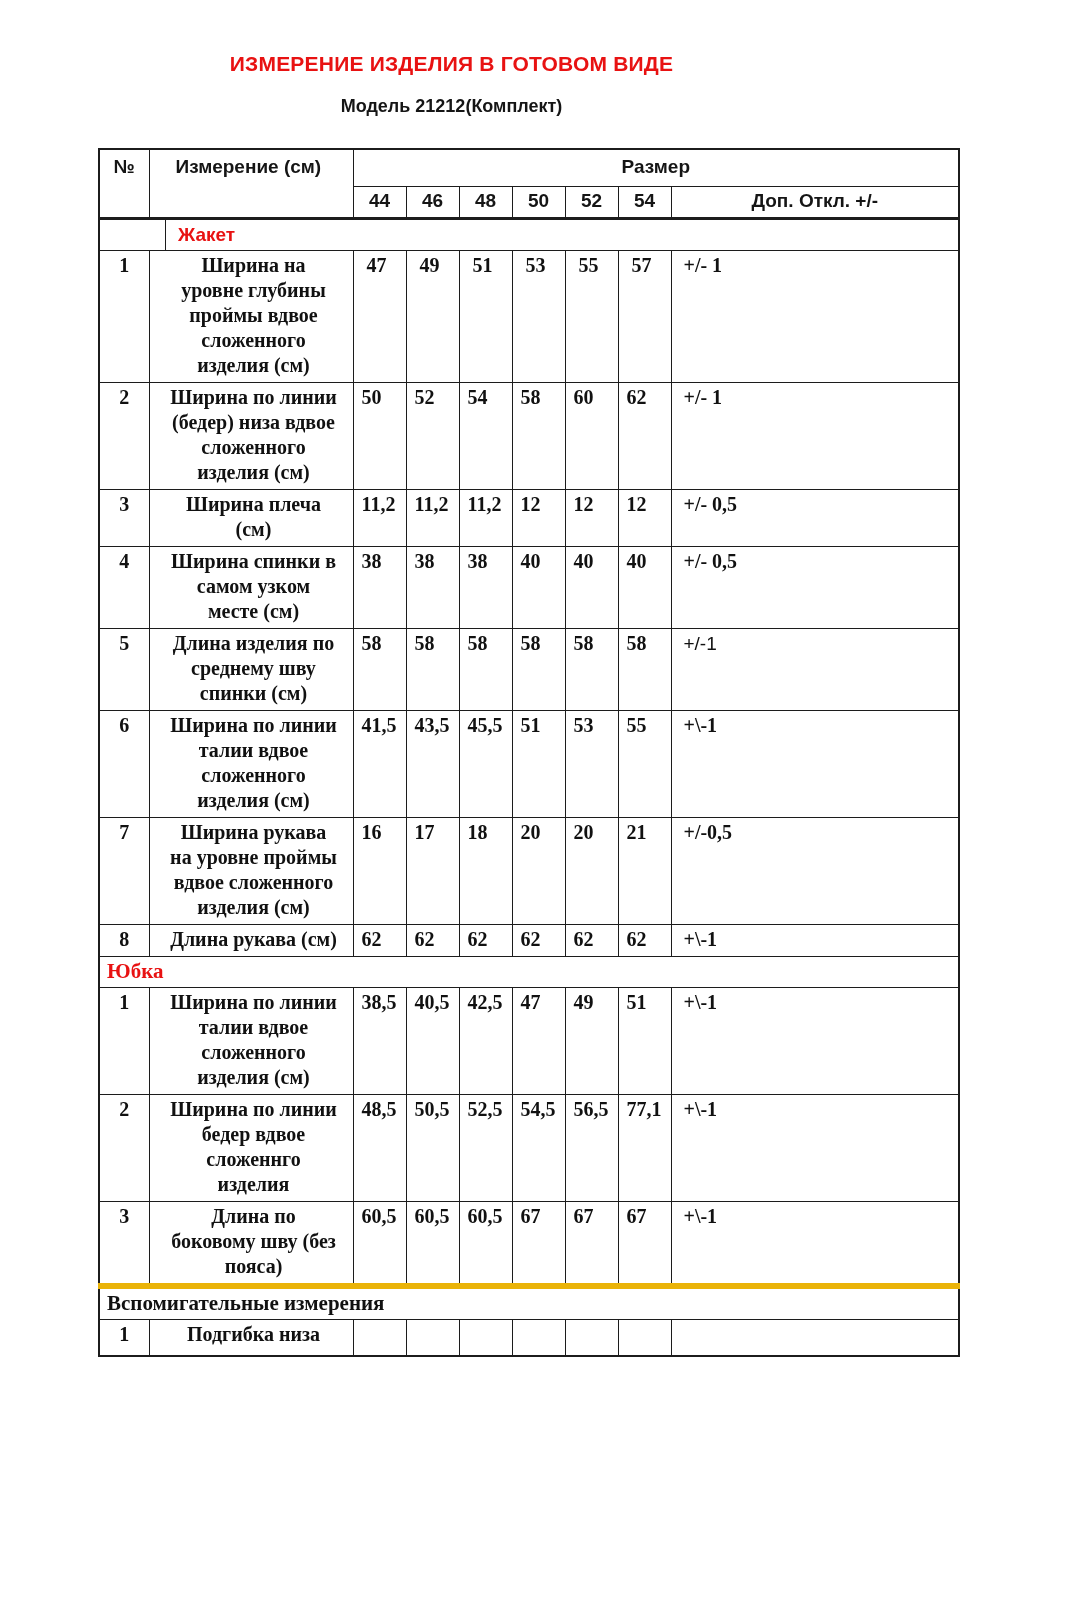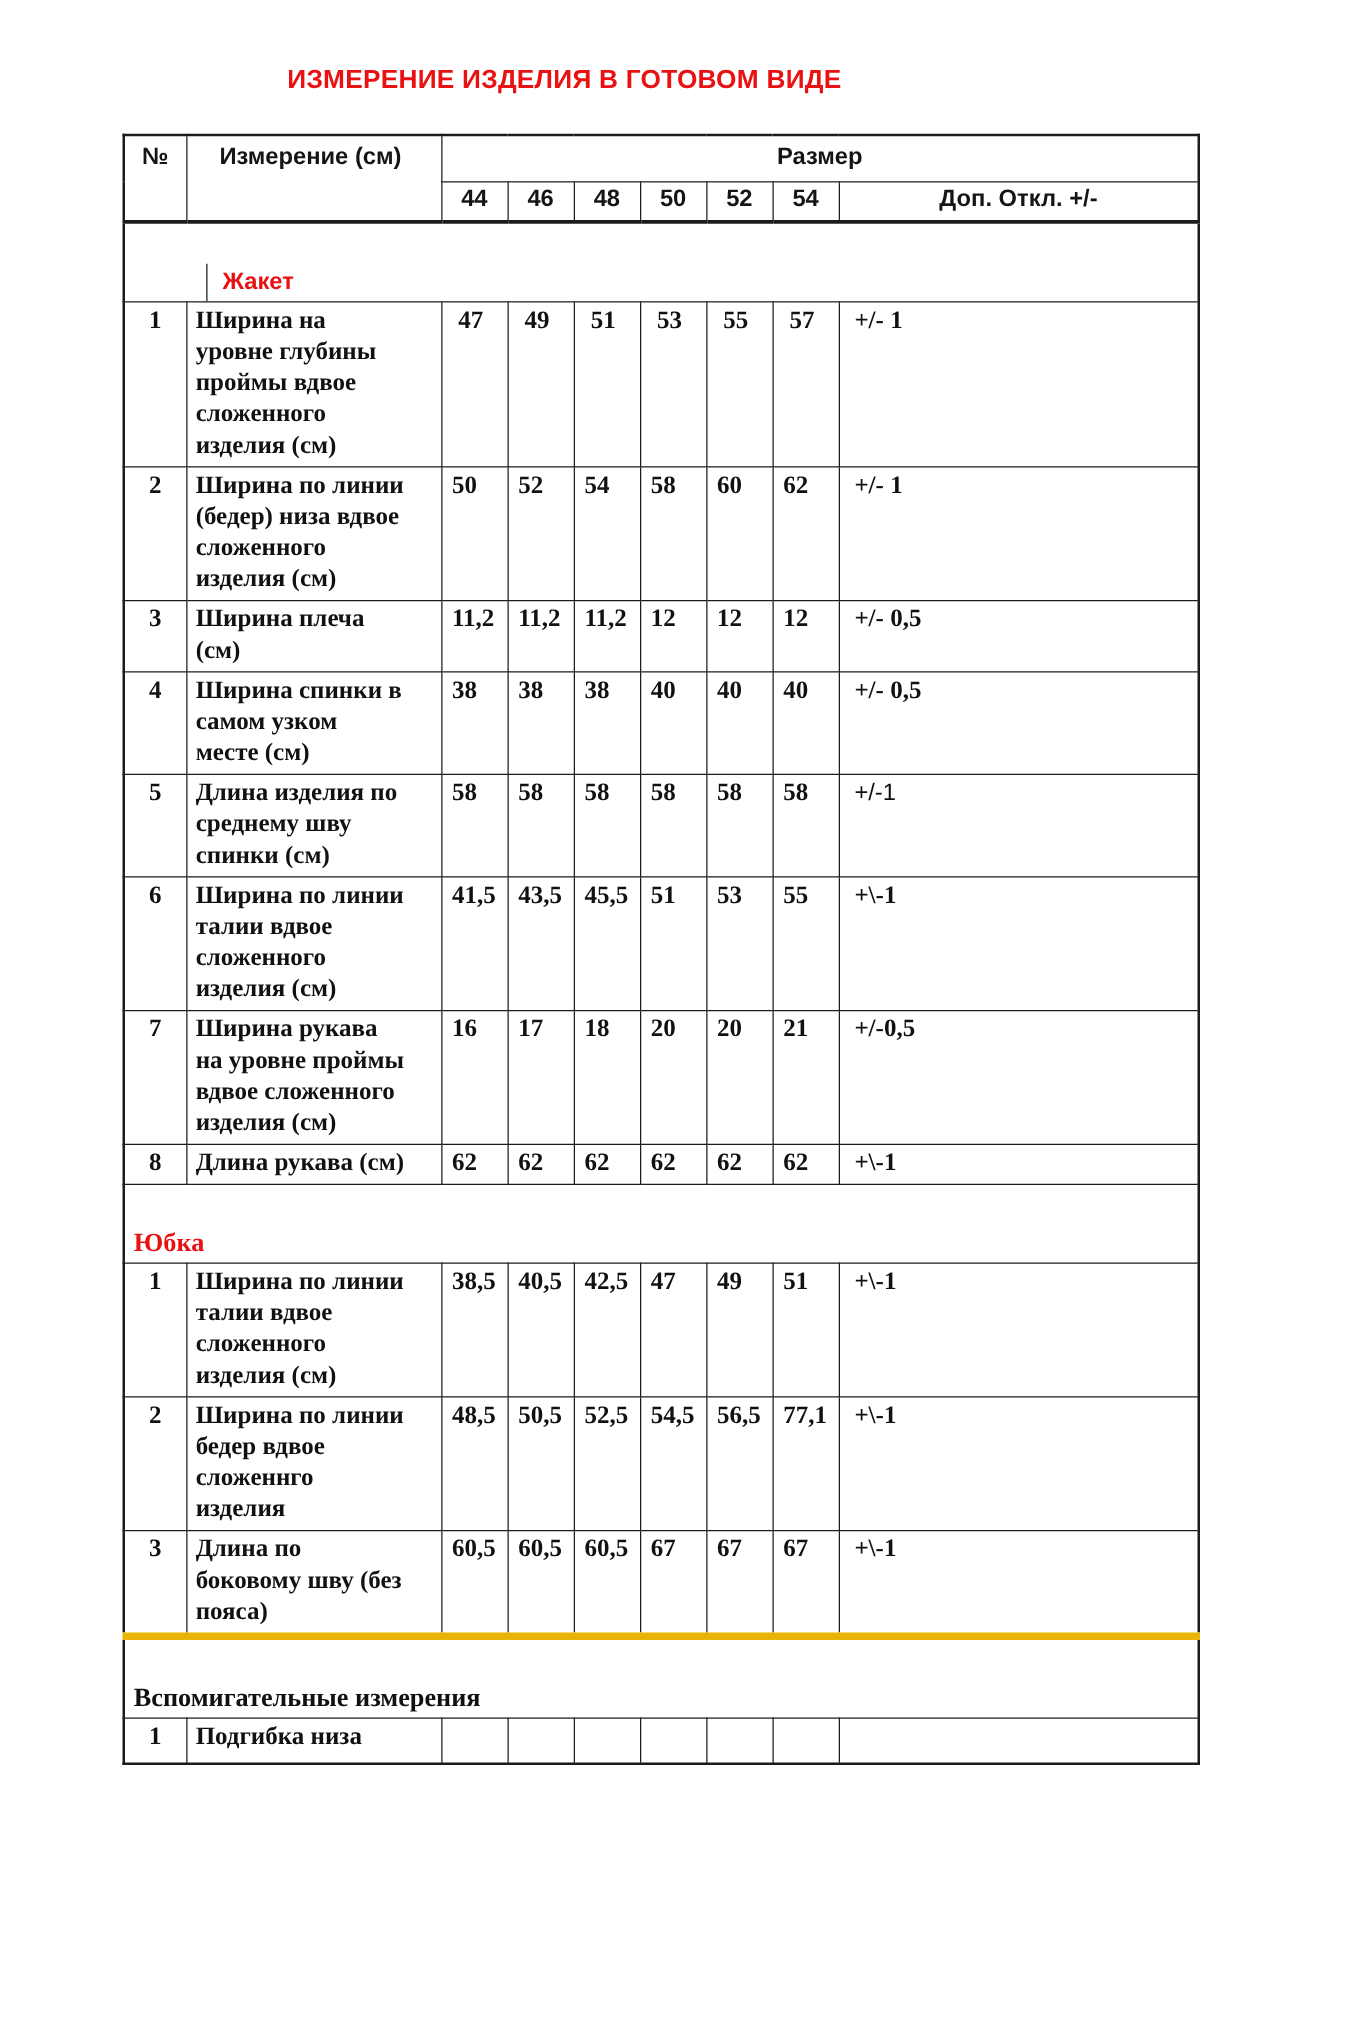--- a/index.html
+++ b/index.html
@@ -40,42 +40,43 @@
   .meas thead .th-measure { text-align:left; padding-left:26px; }
   .meas thead tr.hdr-top th { height:37px; }
   .meas thead tr.hdr-sizes th { height:32px; padding-top:3px; border-bottom:3px solid #1c1c1c;text-align:center; }
 
   
   .meas td {
     font-size:20px; font-weight:bold; color:#111;
     line-height:25px; padding:2px 6px 4px 6px;
   }
   td.num { text-align:center; padding-left:0; padding-right:0; }
-  td.label { white-space:pre-line; padding-left:7px; padding-right:2px; }
+  td.label { white-space:pre-line; padding-left:7px; padding-right:2px;text-align:center; }
   td.val  { padding-left:8px; }
   tr.center-vals td.val { text-align:center; padding-left:0; }
   td.tol  { padding-left:12px; }
   td.tol.light { font-family:"Liberation Sans", sans-serif; font-weight:normal; font-size:19px; }
 
   
   tr.section td { padding:0; }
-  .sec-flex { display:flex; align-items:stretch; min-height:28px;margin-top:32px; }
+  .sec-flex { display:flex; align-items:stretch; min-height:28px; }
   .sec-spacer { width:66px; border-right:1px solid #1c1c1c; flex:0 0 auto; }
   .sec-label { padding:2px 0 3px 12px; }
   .sec-label.jacket { font-family:"Liberation Sans", sans-serif; font-size:19px; font-weight:bold; color:#e81212; }
   .sec-label.skirt  { font-size:21px; font-weight:bold; color:#e81212; padding-left:7px; }
   .sec-label.aux    { font-size:21px; font-weight:bold; color:#111; padding-left:7px; }
   tr.section-aux td { border-top:6px solid #eab308; }
   tr.empty-row td { height:37px; }
 </style>
 </head>
 <body>
 
 <div class="content">
   <h1 class="doc-title">ИЗМЕРЕНИЕ ИЗДЕЛИЯ В ГОТОВОМ ВИДЕ</h1>
+  <h2 class="doc-subtitle">Модель 21212(Комплект)</h2>
 
   <table class="meas">
     <colgroup>
       <col style="width:50px">
       <col style="width:204px">
       <col style="width:53px">
         <col style="width:53px">
         <col style="width:53px">
       <col style="width:53px">
         <col style="width:53px">

